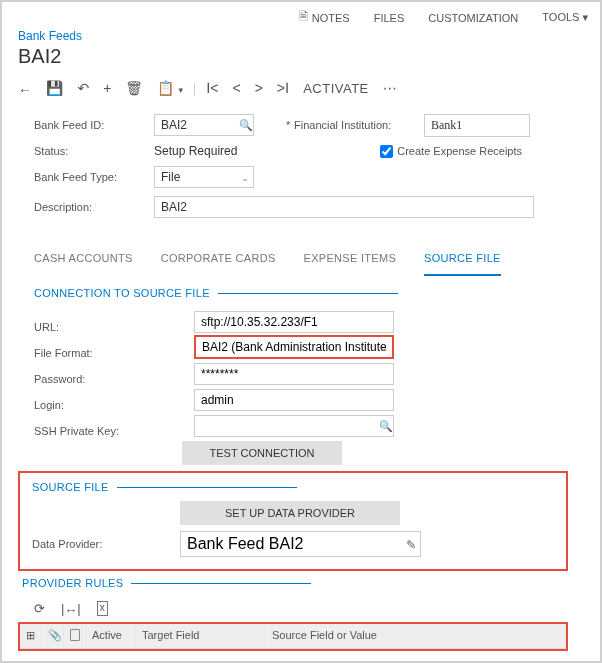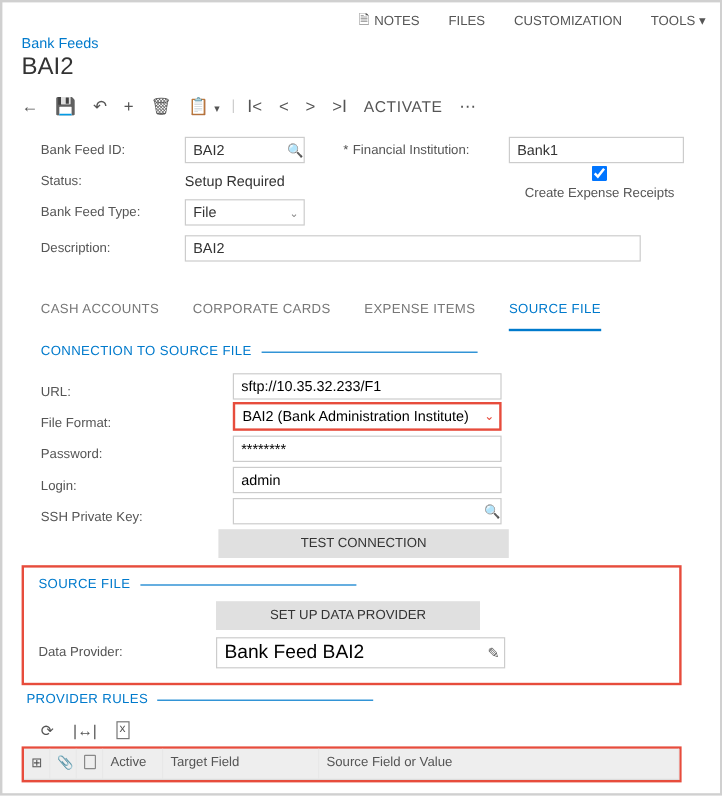--- a/index.html
+++ b/index.html
@@ -15,35 +15,35 @@
 .toolbar .activate { font-size: 13px; letter-spacing: 0.5px; }
 .form { padding: 6px 32px 16px 32px; }
 .form-row { display: flex; align-items: center; min-height: 26px; }
 .form-label { width: 120px; font-size: 11px; color: #555; position: relative; }
 .form-label.req::before { content: "*"; position: absolute; left: -8px; color: #555; }
 .form-control { width: 100px; font-size: 12px; color: #333; padding: 3px 6px; border: 1px solid #ccc; background: #fff; }
 .form-control.wide { width: 380px; }
 .form-control.static { border: none; background: transparent; padding: 3px 0; }
 .row-split { display: flex; gap: 40px; }
 .right-col .form-label { width: 130px; }
-.checkbox-row { display: flex; align-items: center; gap: 4px; font-size: 11px; color: #555; padding-left: 4px; flex-direction: column; }
+.checkbox-row { display: flex; align-items: center; gap: 4px; font-size: 11px; color: #555; padding-left: 4px; }
 .tabs { display: flex; gap: 28px; padding: 10px 32px 0 32px; border-bottom: 1px solid transparent; }
 .tab { font-size: 11px; color: #777; padding: 6px 0 10px 0; letter-spacing: 0.3px; cursor: pointer; }
 .tab.active { color: #007acc; border-bottom: 2px solid #007acc; }
 .content { padding: 10px 32px 0 16px; }
 .section-title { color: #007acc; font-size: 11px; letter-spacing: 0.3px; display: flex; align-items: center; gap: 8px; margin-bottom: 8px; }
 .section-title .line { flex: 1; height: 1px; background: #007acc; max-width: 180px; }
 .conn-form { padding-left: 16px; }
 .conn-row { display: flex; align-items: flex-end; min-height: 26px; gap: 12px; }
 .conn-label { width: 148px; font-size: 11px; color: #555; }
-.conn-input { width: 224px; padding: 3px 6px; border: 1px solid #ccc; font-size: 12px; }
+.conn-input { width: 200px; padding: 3px 6px; border: 1px solid #ccc; font-size: 12px; }
 .highlight-red { border: 2px solid #e74c3c !important; }
 .select-ctrl { position: relative; display: inline-block; }
 .select-ctrl .caret { position: absolute; right: 6px; top: 50%; transform: translateY(-50%); color: #e74c3c; font-size: 10px; pointer-events: none; }
-.btn-test { width: 242px; padding: 6px; background: #e0e0e0; border: none; font-size: 11px; color: #333; margin-left: 148px; margin-top: 4px; }
+.btn-test { width: 160px; padding: 6px; background: #e0e0e0; border: none; font-size: 11px; color: #333; margin-left: 148px; margin-top: 4px; }
 .source-box { border: 2px solid #e74c3c; padding: 8px 12px 12px 12px; margin: 6px 0; background: #fff; }
 .btn-setup { width: 220px; padding: 6px; background: #e0e0e0; border: none; font-size: 11px; color: #333; margin-left: 148px; margin-bottom: 6px; }
 .dp-row { display: flex; align-items: center; }
 .dp-input { width: 241px; padding: 3px 6px; border: 1px solid #ccc; font-size: 16px; margin-left: 36px; }
 .pencil { font-size: 12px; color: #555; margin-left: -18px; position: relative; }
 .grid-toolbar { display: flex; gap: 16px; padding: 4px 0 6px 16px; font-size: 13px; color: #555; }
 .grid-box { border: 2px solid #e74c3c; background: #fff; }
 .grid-head { display: flex; background: #eee; border-bottom: 1px solid #ddd; font-size: 11px; color: #555; }
 .grid-head > div, .grid-row > div { padding: 5px 6px; border-right: 1px solid #e8e8e8; }
 .col-marker { width: 22px; text-align: center; }
@@ -111,21 +111,21 @@
         <span class="form-label">Bank Feed Type:</span>
         <span class="input-wrap">
           <input class="form-control" value="File" style="">
           <span class="caret-sm">⌄</span>
         </span>
       </div>
     </div>
     <div class="right-col">
       <div class="form-row">
         <span class="form-label req">Financial Institution:</span>
-        <input class="form-control" style="width: 146px;" value="Bank1">
+        <input class="form-control" style="width: 106px; font-family: Liberation Serif, serif;" value="Bank1">
       </div>
       <div class="form-row" style="justify-content:flex-end;padding-right:8px">
         <label class="checkbox-row">
           <input type="checkbox" checked="" style="">
           <span>Create Expense Receipts</span>
         </label>
       </div>
     </div>
   </div>
   <div class="form-row" style="margin-top:4px">

